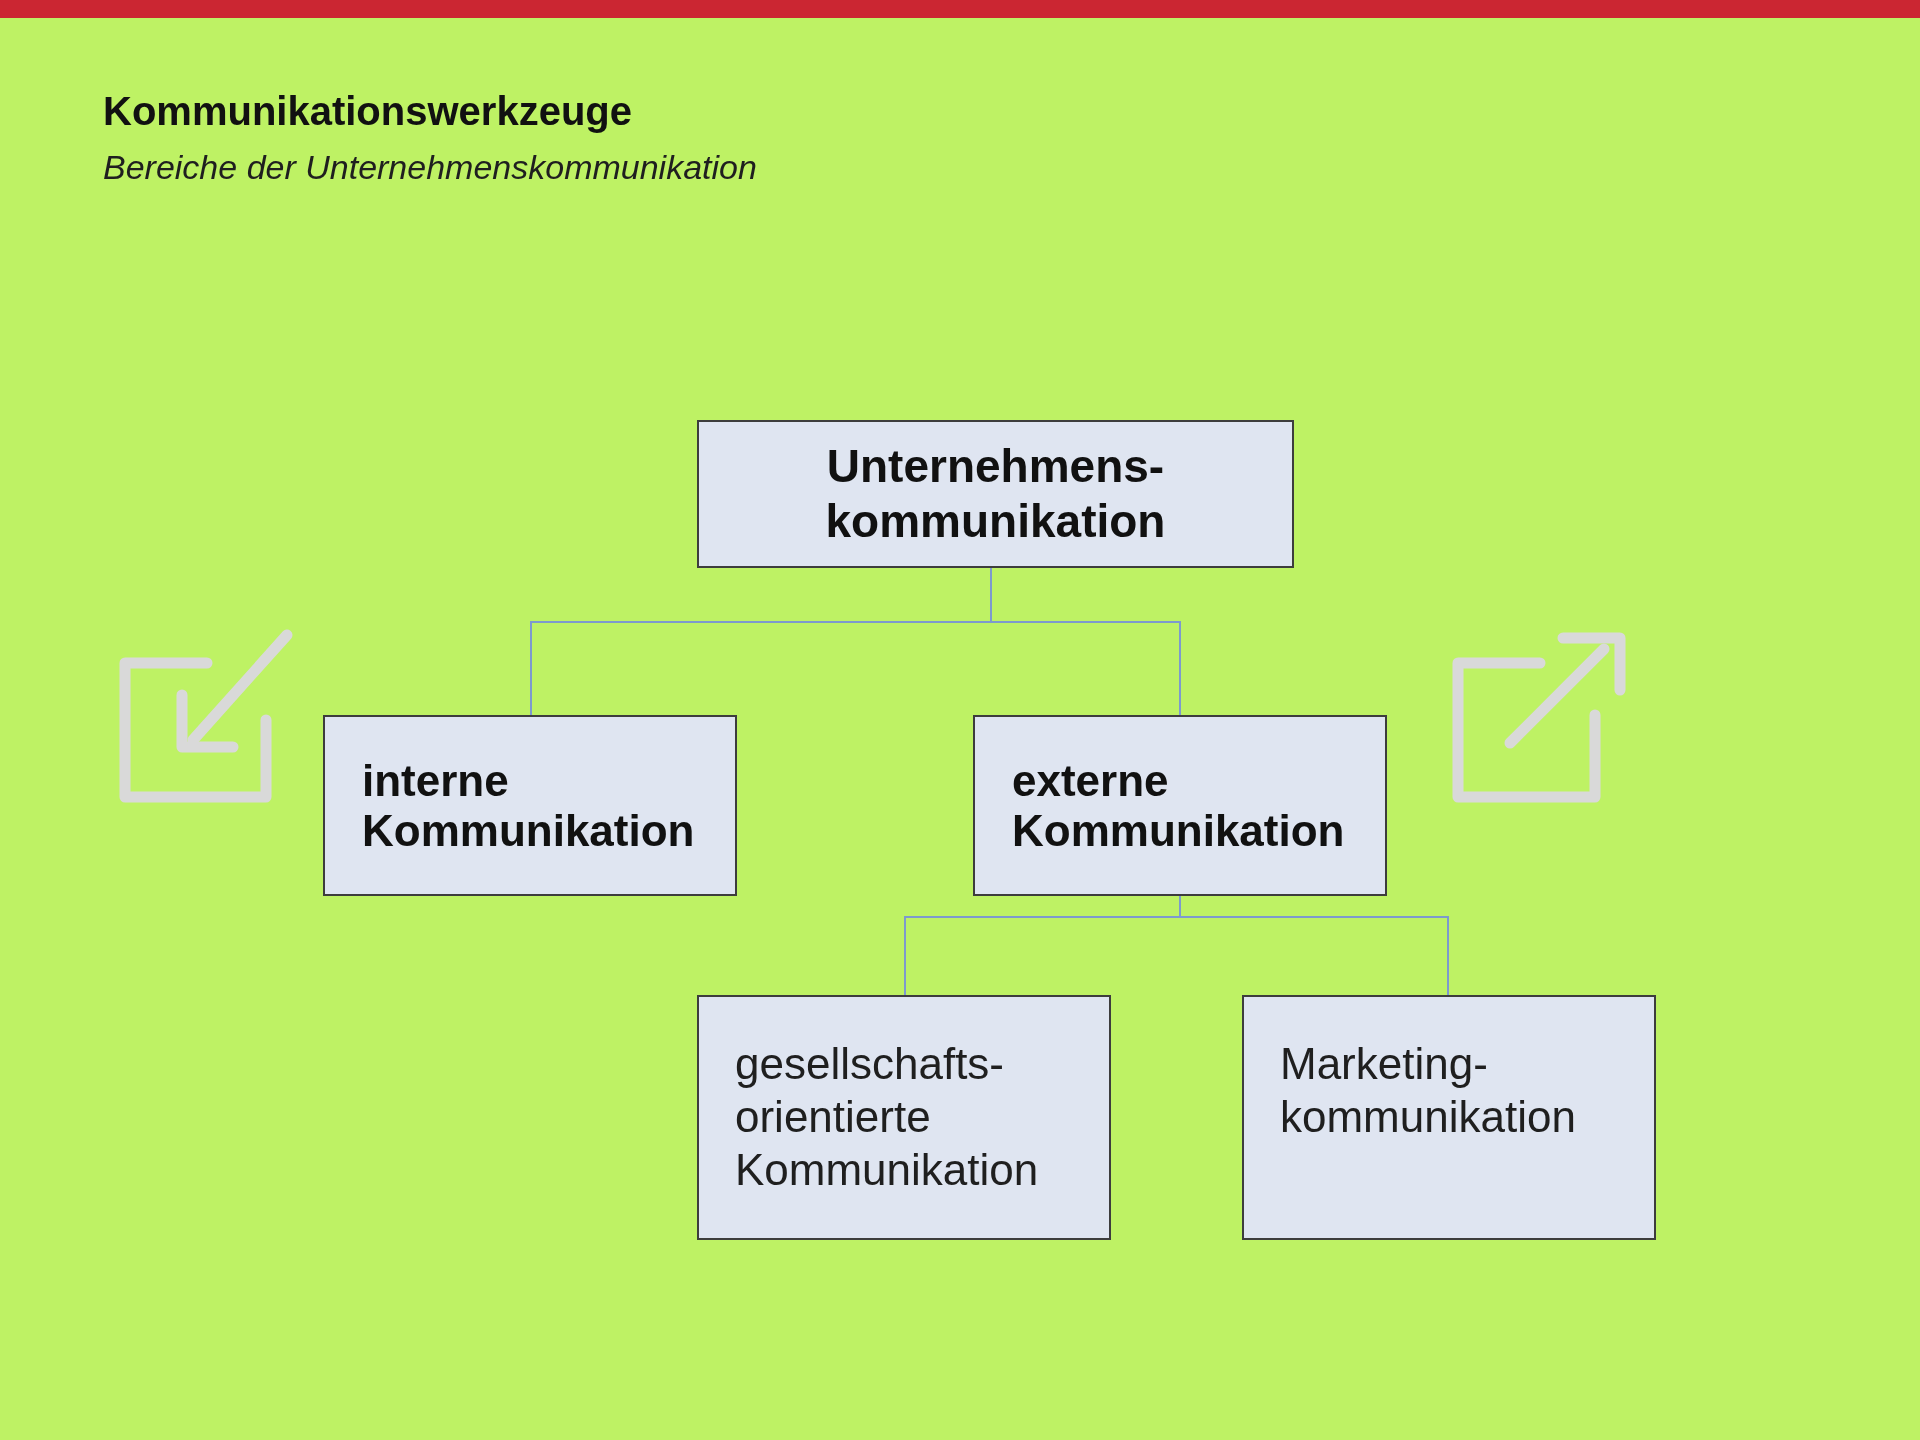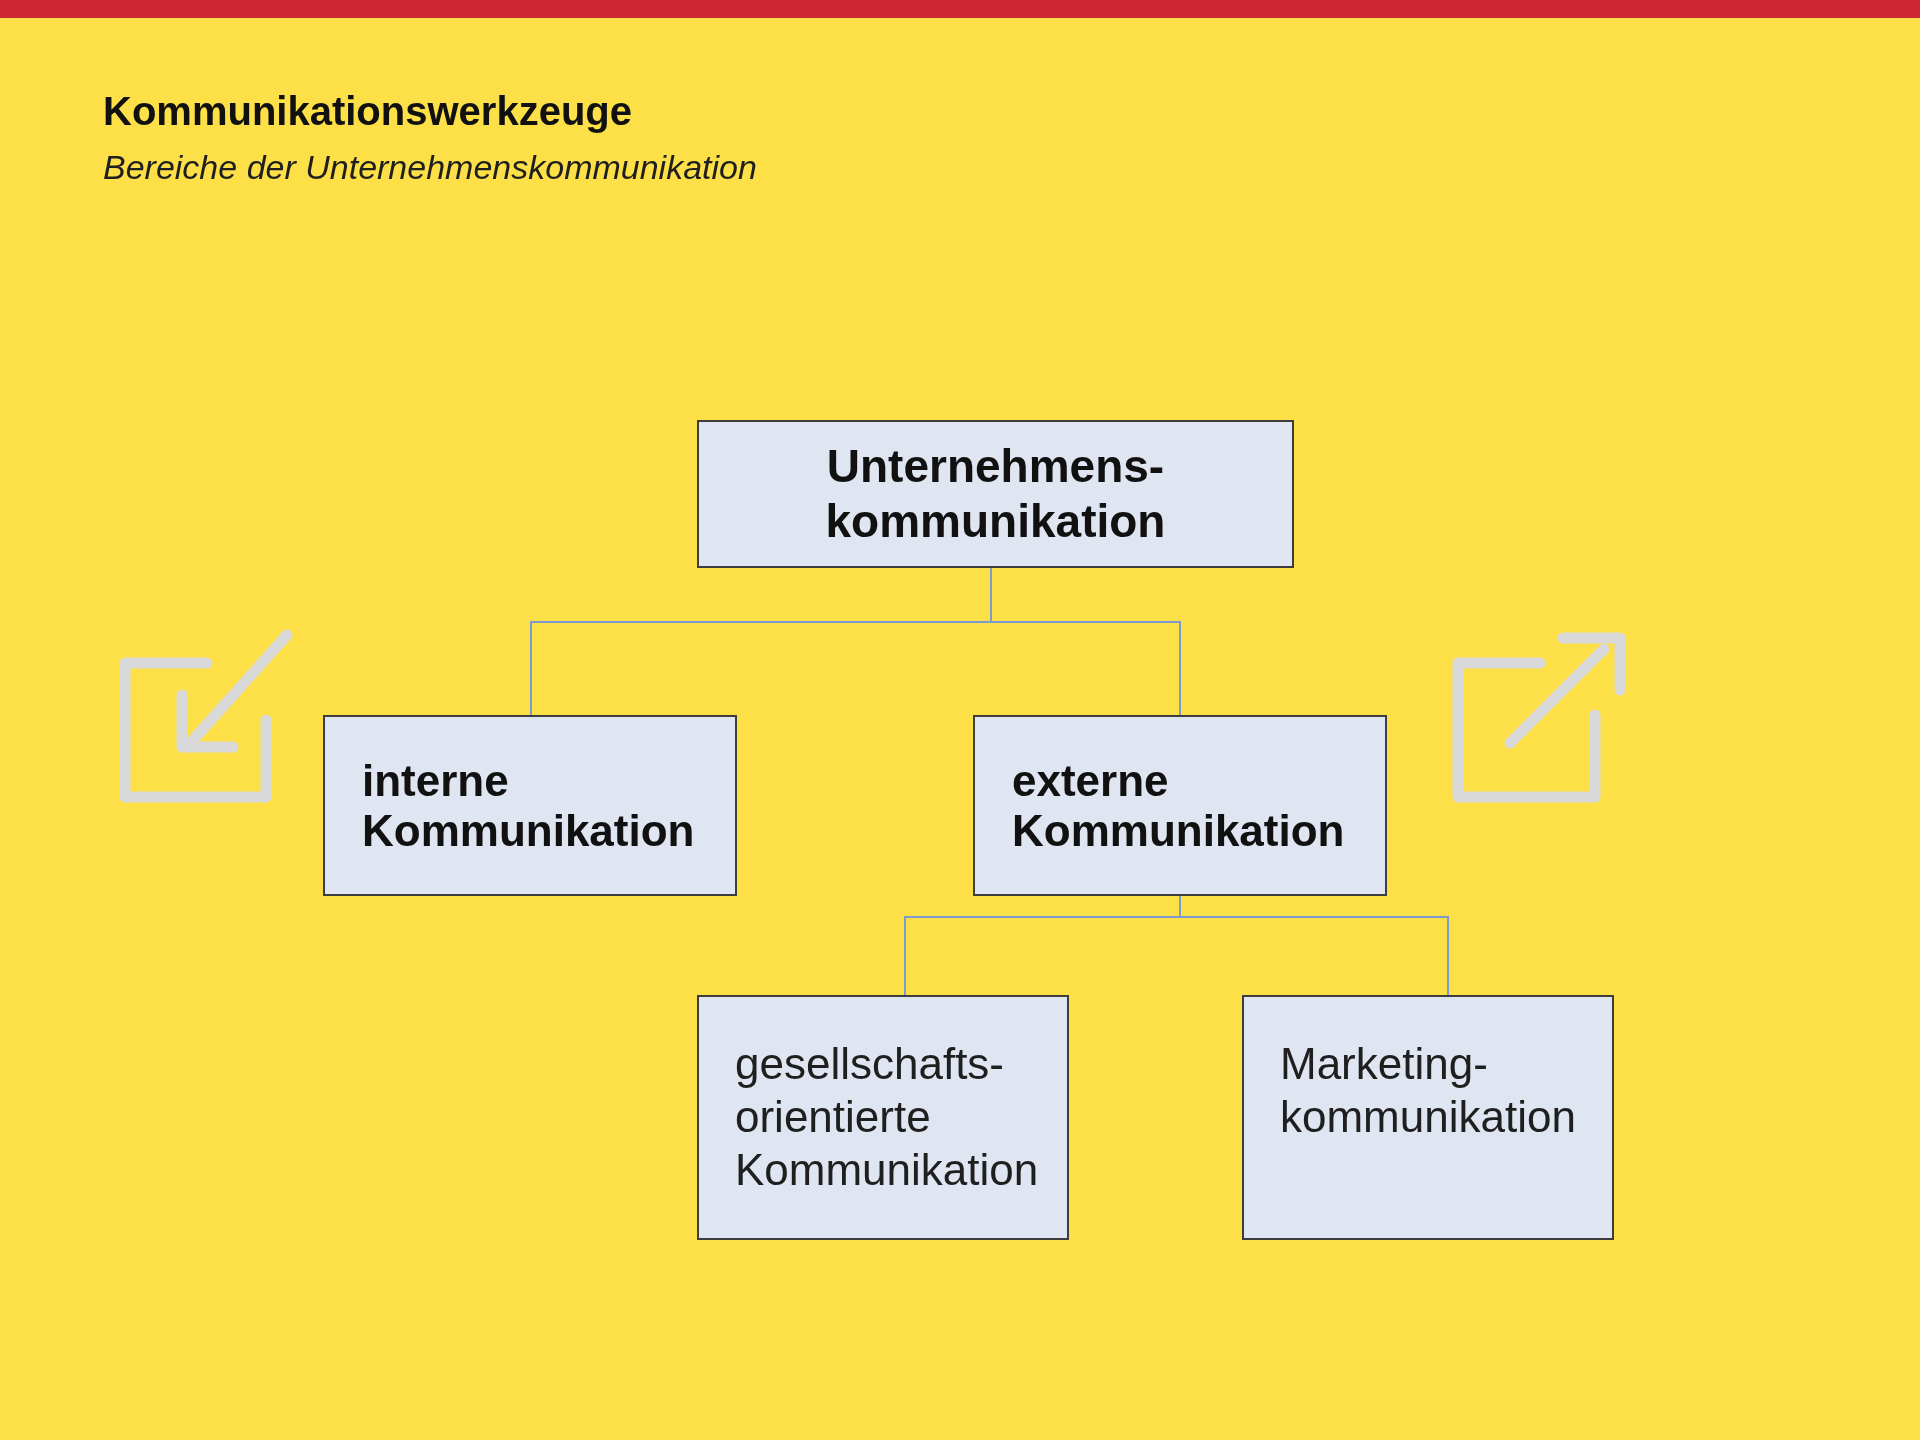--- a/index.html
+++ b/index.html
@@ -5,21 +5,21 @@
   html, body {
     margin: 0;
     padding: 0;
     background: #ffffff;
     font-family: "Liberation Sans", "DejaVu Sans", sans-serif;
   }
   .stage {
     position: relative;
     width: 1920px;
     height: 1440px;
-    background: #fde047;
+    background: #bef264;
     overflow: hidden;
   }
   .accent-bar {
     position: absolute;
     left: 0; top: 0;
     width: 1920px; height: 18px;
     background: var(--accent-bar);
   }
   .slide-title {
     position: absolute;
@@ -65,21 +65,21 @@
     justify-content: center;
     padding-left: 37px;
     font-size: 44px;
     font-weight: bold;
     line-height: 50px;
   }
   .node.mid.internal { left: 323px; }
   .node.mid.external { left: 973px; }
   .node.leaf {
     top: 995px;
-    width: 372px; height: 245px;
+    width: 414px; height: 245px;
     padding: 40px 10px 0 36px;
     font-size: 44px;
     font-weight: normal;
     line-height: 53px;
     color: var(--text-regular);
   }
   .node.leaf.societal { left: 697px; }
   .node.leaf.marketing { left: 1242px; }
   .conn {
     position: absolute;

